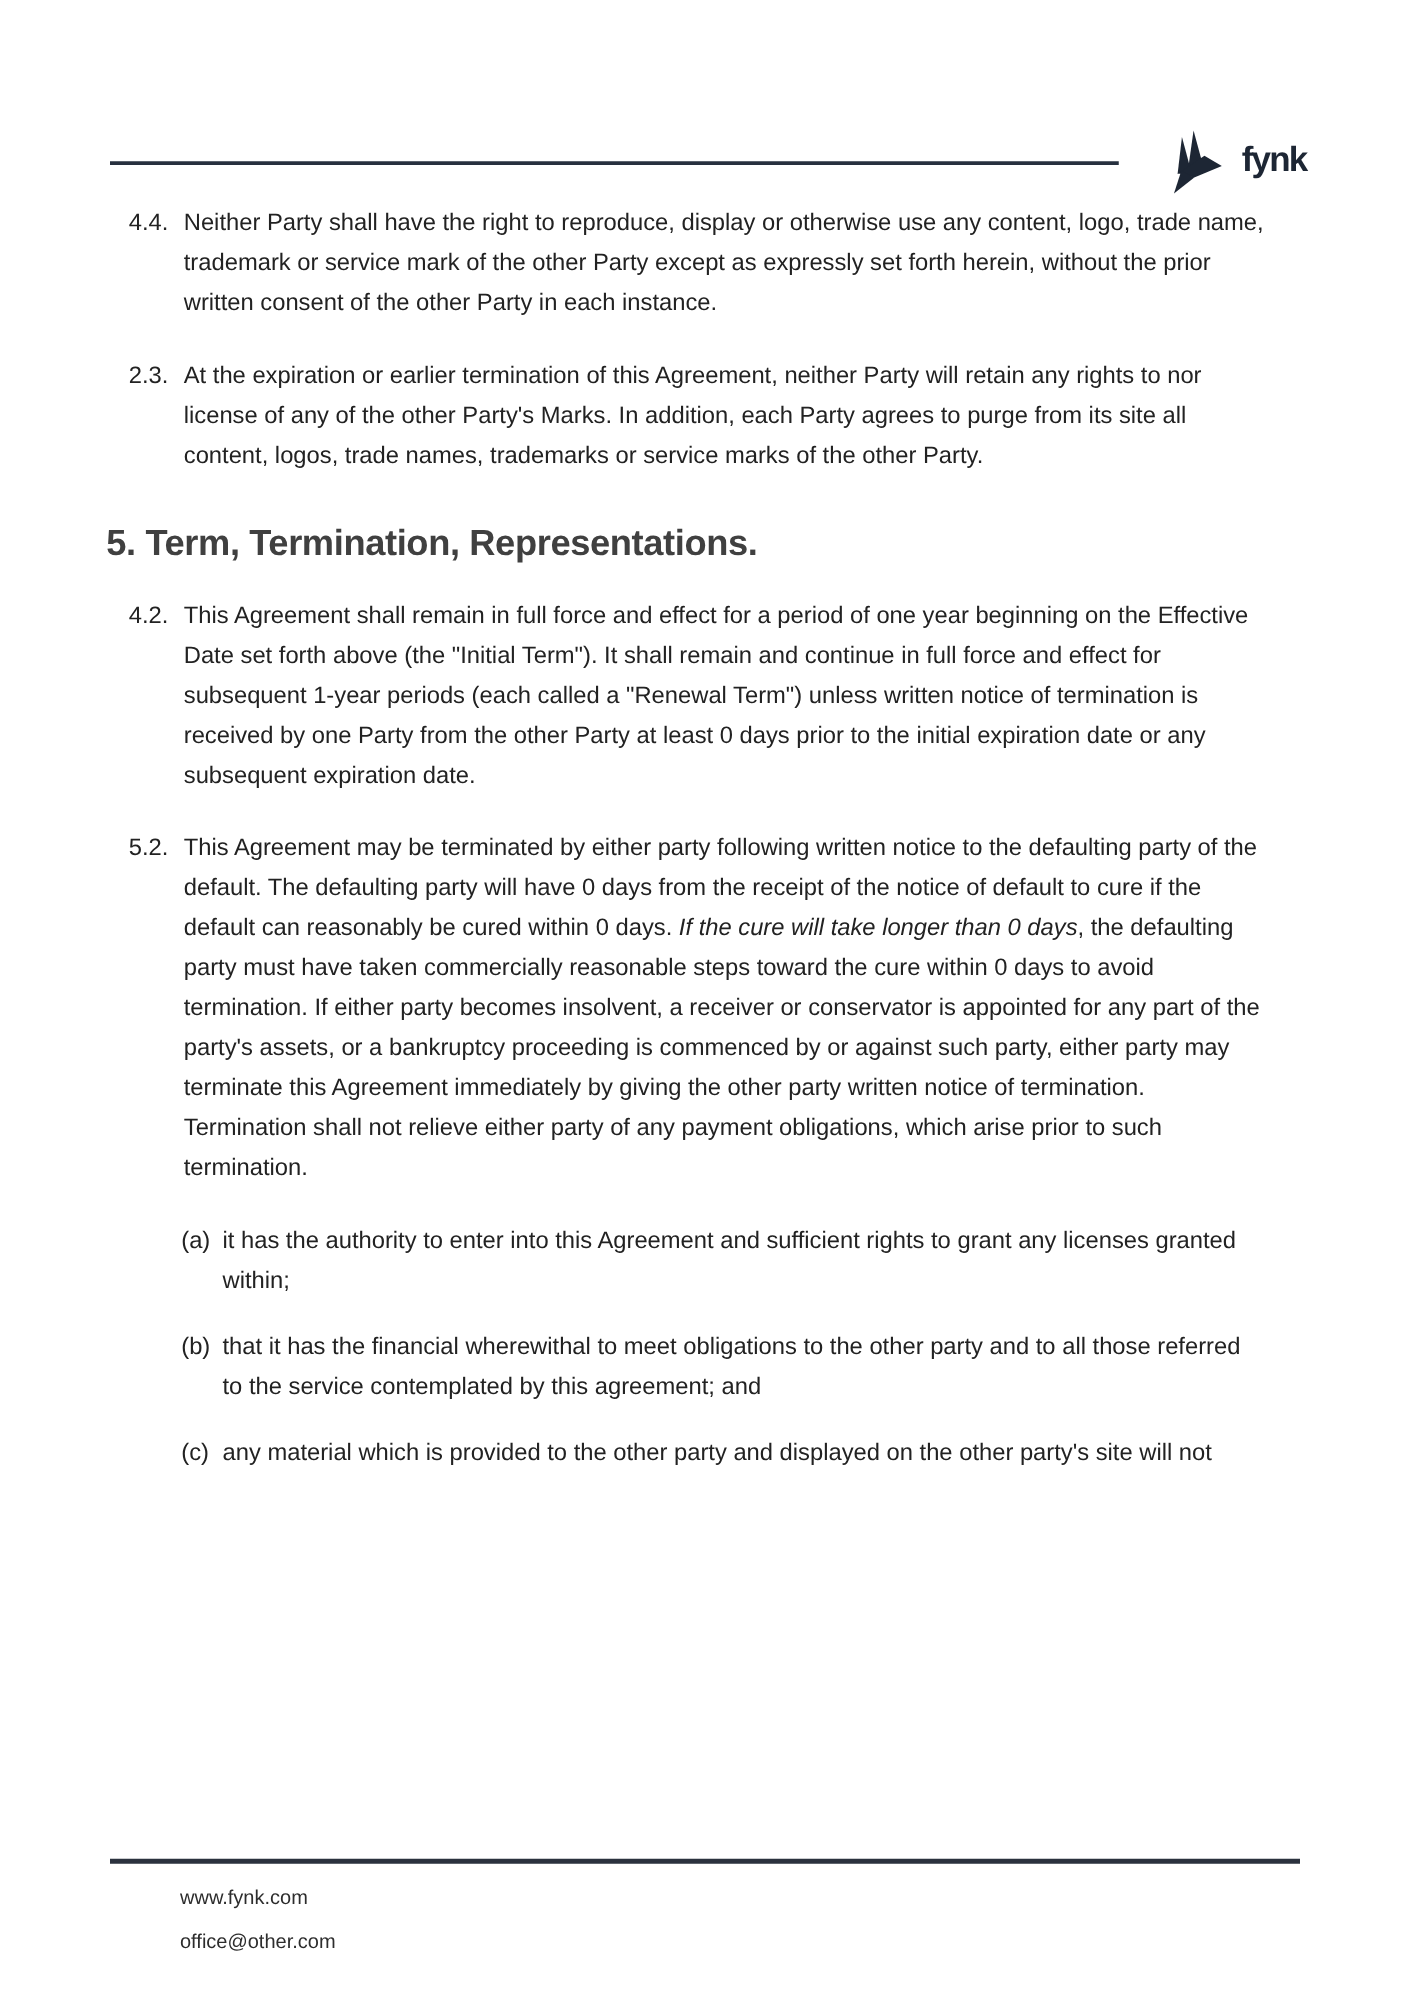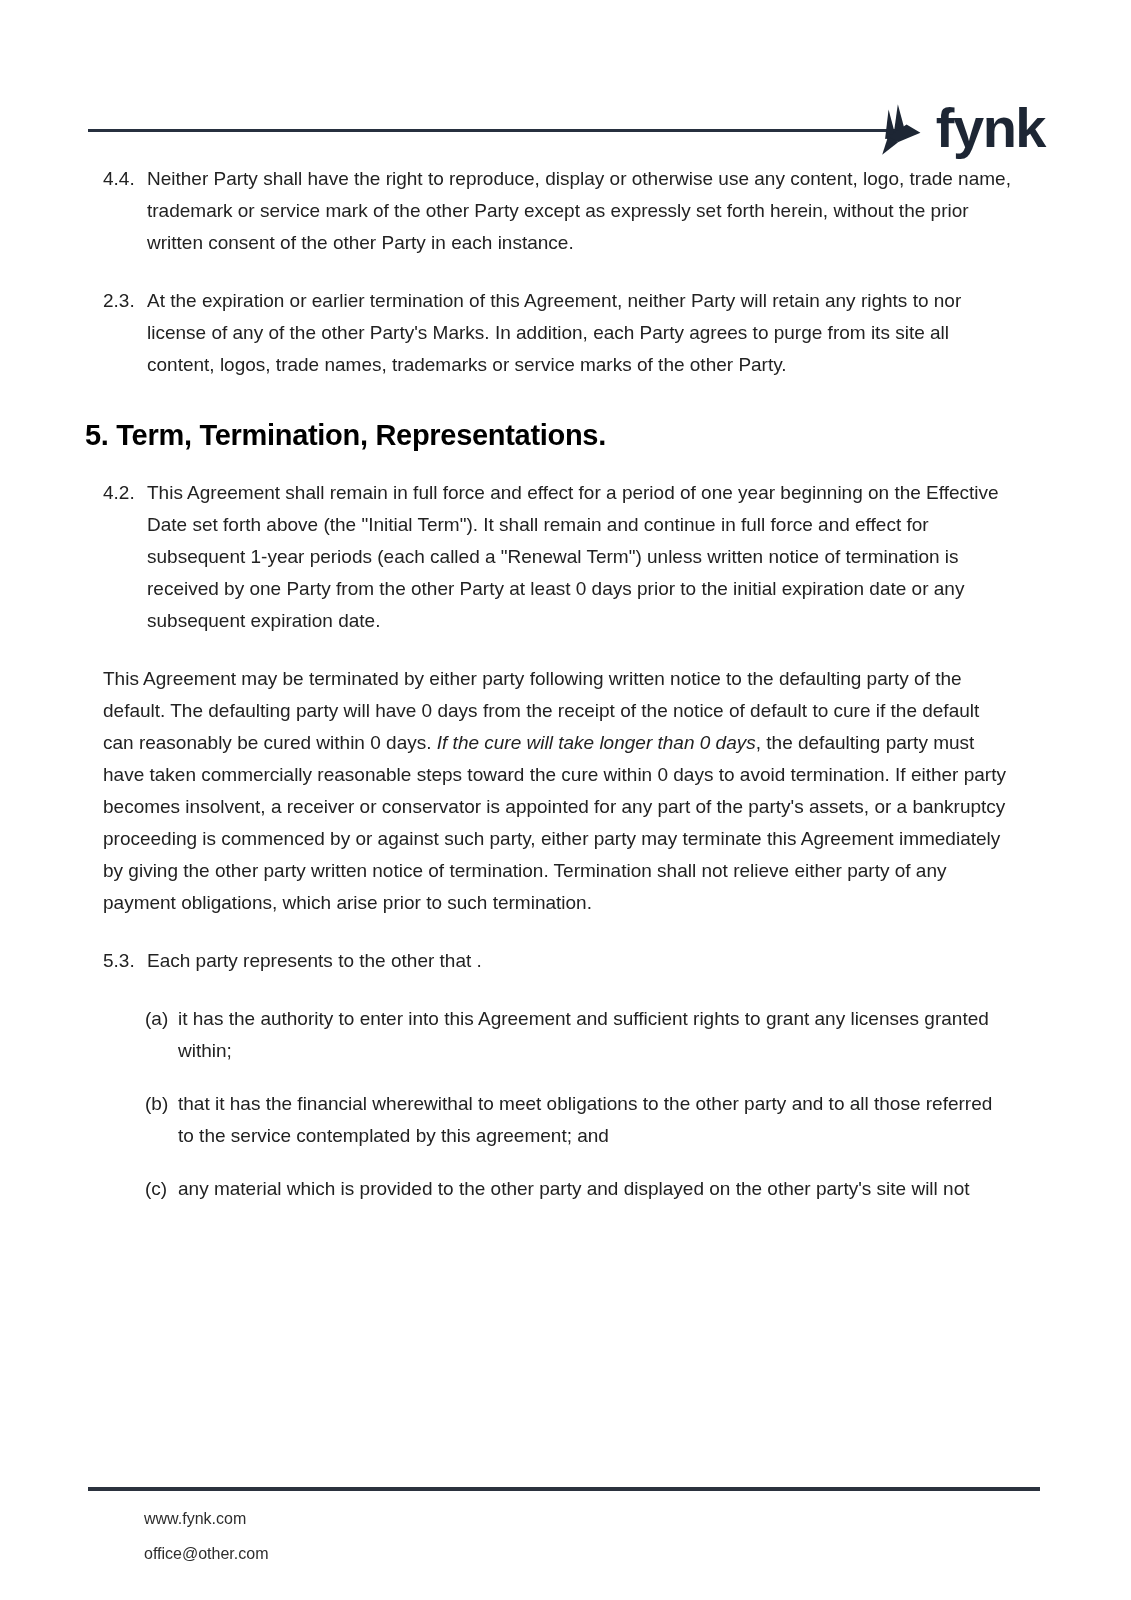--- a/index.html
+++ b/index.html
@@ -25,21 +25,21 @@
   .brand-logo {
     position: absolute;
     top: 100px;
     right: 86px;
     display: flex;
     align-items: center;
     gap: 8px;
   }
   .brand-logo svg { display: block; }
   .brand-wordmark {
-    font-size: 56px;
+    font-size: 28px;
     font-weight: 700;
     letter-spacing: -1.5px;
     color: #1d2634;
     line-height: 1;
     padding-bottom: 6px;
   }
 
   
   .content {
     position: absolute;
@@ -56,21 +56,21 @@
   }
   .clause .num {
     width: 44px;
     flex-shrink: 0;
   }
   .clause .body { flex: 1; }
 
   .section-heading {
     font-size: 29px;
     font-weight: 700;
-    color: #000000;
+    color: #404040;
     letter-spacing: -0.3px;
     margin: 36px 0 24px -18px;
     line-height: 36px;
   }
 
   .subclauses { margin-left: 42px; }
   .subclause {
     display: flex;
     font-size: 19px;
     line-height: 32px;
@@ -137,27 +137,24 @@
     </div>
 
     <div class="section-heading">5. Term, Termination, Representations.</div>
 
     <div class="clause">
       <span class="num">4.2.</span>
       <span class="body">This Agreement shall remain in full force and effect for a period of one year beginning on the Effective Date set forth above (the "Initial Term"). It shall remain and continue in full force and effect for subsequent 1-year periods (each called a "Renewal Term") unless written notice of termination is received by one Party from the other Party at least 0 days prior to the initial expiration date or any subsequent expiration date.</span>
     </div>
 
     <div class="clause">
+      <span class="num">5.2.</span>
       <span class="body"><span>This Agreement may be terminated by either party following written notice to the defaulting party of the default. The defaulting party will have 0 days from the receipt of the notice of default to cure if the default can reasonably be cured within 0 days. </span><em>If the cure will take longer than 0 days</em><span>, the defaulting party must have taken commercially reasonable steps toward the cure within 0 days to avoid termination. If either party becomes insolvent, a receiver or conservator is appointed for any part of the party's assets, or a bankruptcy proceeding is commenced by or against such party, either party may terminate this Agreement immediately by giving the other party written notice of termination. Termination shall not relieve either party of any payment obligations, which arise prior to such termination.</span></span>
     </div>
 
-    <div class="clause">
-      <span class="num">5.3.</span>
-      <span class="body">Each party represents to the other that .</span>
-    </div>
 
     <div class="subclauses">
       <div class="subclause">
         <span class="num">(a)</span>
         <span class="body">it has the authority to enter into this Agreement and sufficient rights to grant any licenses granted within;</span>
       </div>
       <div class="subclause">
         <span class="num">(b)</span>
         <span class="body">that it has the financial wherewithal to meet obligations to the other party and to all those referred to the service contemplated by this agreement; and</span>
       </div>

